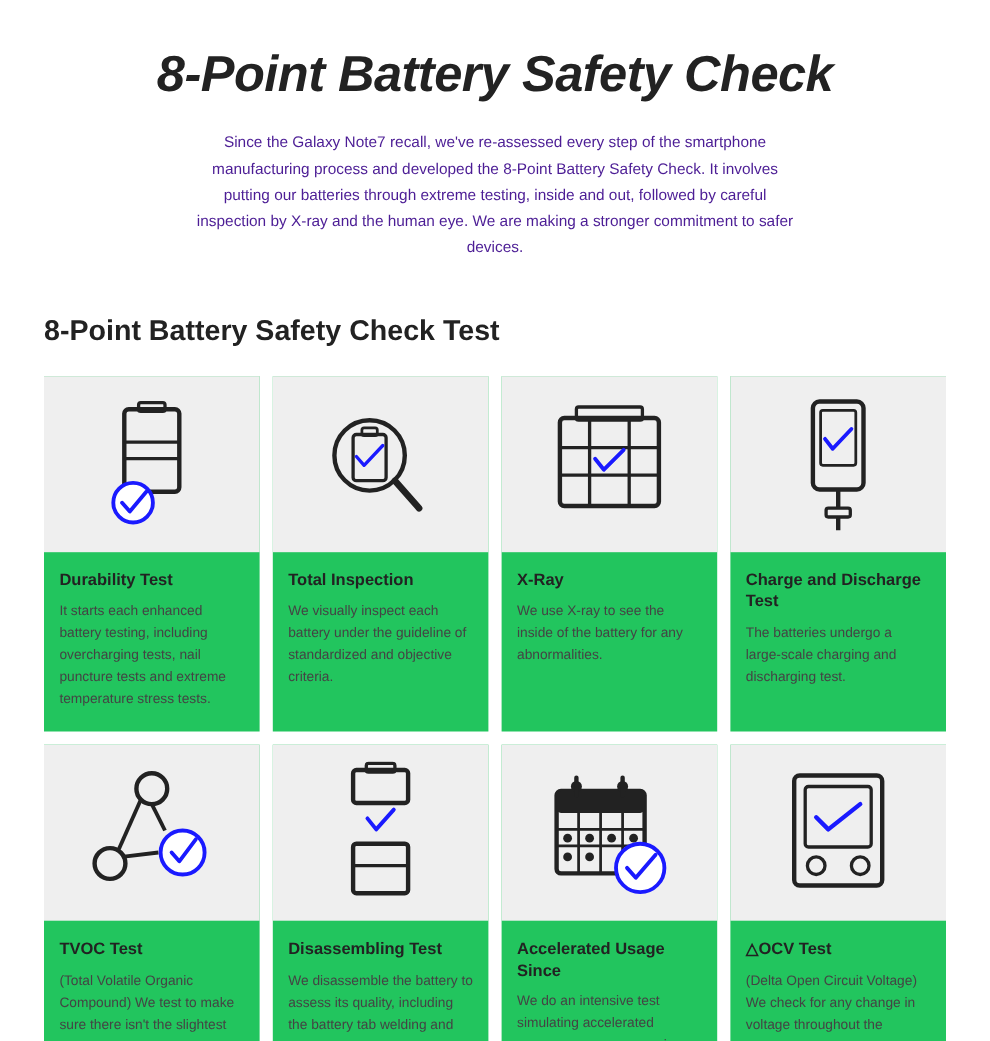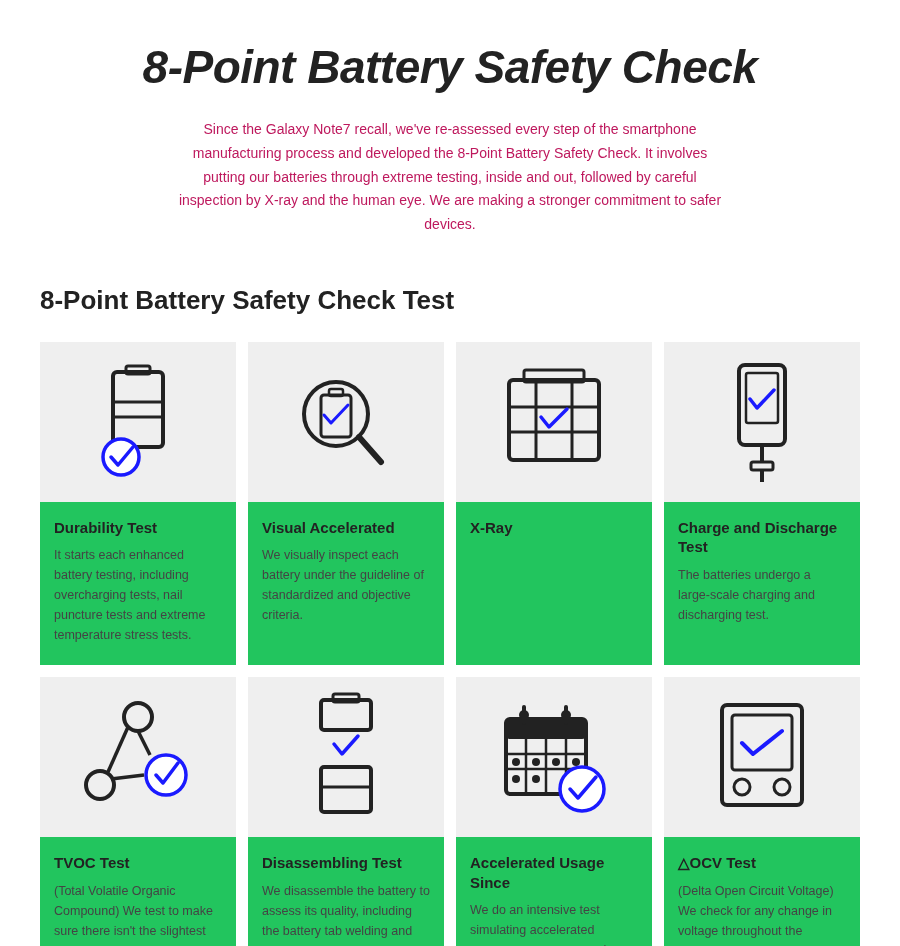--- a/index.html
+++ b/index.html
@@ -16,21 +16,21 @@
       font-size: 46px;
       font-weight: 700;
       margin-bottom: 24px;
       letter-spacing: -0.5px;
       font-style: italic;
     }
     .intro-text {
       text-align: center;
       font-size: 14px;
       line-height: 1.7;
-      color: #be185d;
+      color: #4c1d95;
       max-width: 560px;
       margin: 0 auto 48px;
     }
     .section-title {
       font-size: 26px;
       font-weight: 700;
       margin-bottom: 26px;
     }
     .grid {
       display: grid;
@@ -105,21 +105,21 @@
         <circle cx="50" cy="52" r="32" stroke="#222" stroke-width="4" fill="none"></circle>
         <line x1="73" y1="75" x2="95" y2="100" stroke="#222" stroke-width="6" stroke-linecap="round"></line>
 
         <rect x="35" y="33" width="30" height="42" rx="3" stroke="#222" stroke-width="3" fill="none"></rect>
         <rect x="43" y="27" width="14" height="7" rx="2" stroke="#222" stroke-width="2.5" fill="none"></rect>
 
         <polyline points="38,53 45,61 62,43" stroke="#1a1aff" stroke-width="3" fill="none" stroke-linecap="round" stroke-linejoin="round"></polyline>
       </svg>
     </div>
     <div class="card-body">
-      <div class="card-title">Visual Accelerated</div>
+      <div class="card-title">Total Inspection</div>
       <div class="card-desc">We visually inspect each battery under the guideline of standardized and objective criteria.</div>
     </div>
   </div>
 
   <div class="card">
     <div class="card-icon-area">
       <svg width="110" height="120" viewBox="0 0 110 120" fill="none" xmlns="http://www.w3.org/2000/svg">
 
         <rect x="10" y="18" width="90" height="80" rx="4" stroke="#222" stroke-width="4" fill="none"></rect>
 
@@ -129,20 +129,21 @@
         <line x1="10" y1="45" x2="100" y2="45" stroke="#222" stroke-width="3"></line>
         <line x1="10" y1="70" x2="100" y2="70" stroke="#222" stroke-width="3"></line>
 
         <polyline points="42,55 50,65 68,47" stroke="#1a1aff" stroke-width="3.5" fill="none" stroke-linecap="round" stroke-linejoin="round"></polyline>
 
         <rect x="25" y="8" width="60" height="12" rx="2" stroke="#222" stroke-width="3" fill="none"></rect>
       </svg>
     </div>
     <div class="card-body">
       <div class="card-title">X-Ray</div>
+      <div class="card-desc">We use X-ray to see the inside of the battery for any abnormalities.</div>
     </div>
   </div>
 
   <div class="card">
     <div class="card-icon-area">
       <svg width="90" height="130" viewBox="0 0 90 130" fill="none" xmlns="http://www.w3.org/2000/svg">
 
         <rect x="22" y="8" width="46" height="80" rx="6" stroke="#222" stroke-width="4" fill="none"></rect>
 
         <rect x="29" y="16" width="32" height="50" rx="2" stroke="#222" stroke-width="2.5" fill="none"></rect>

